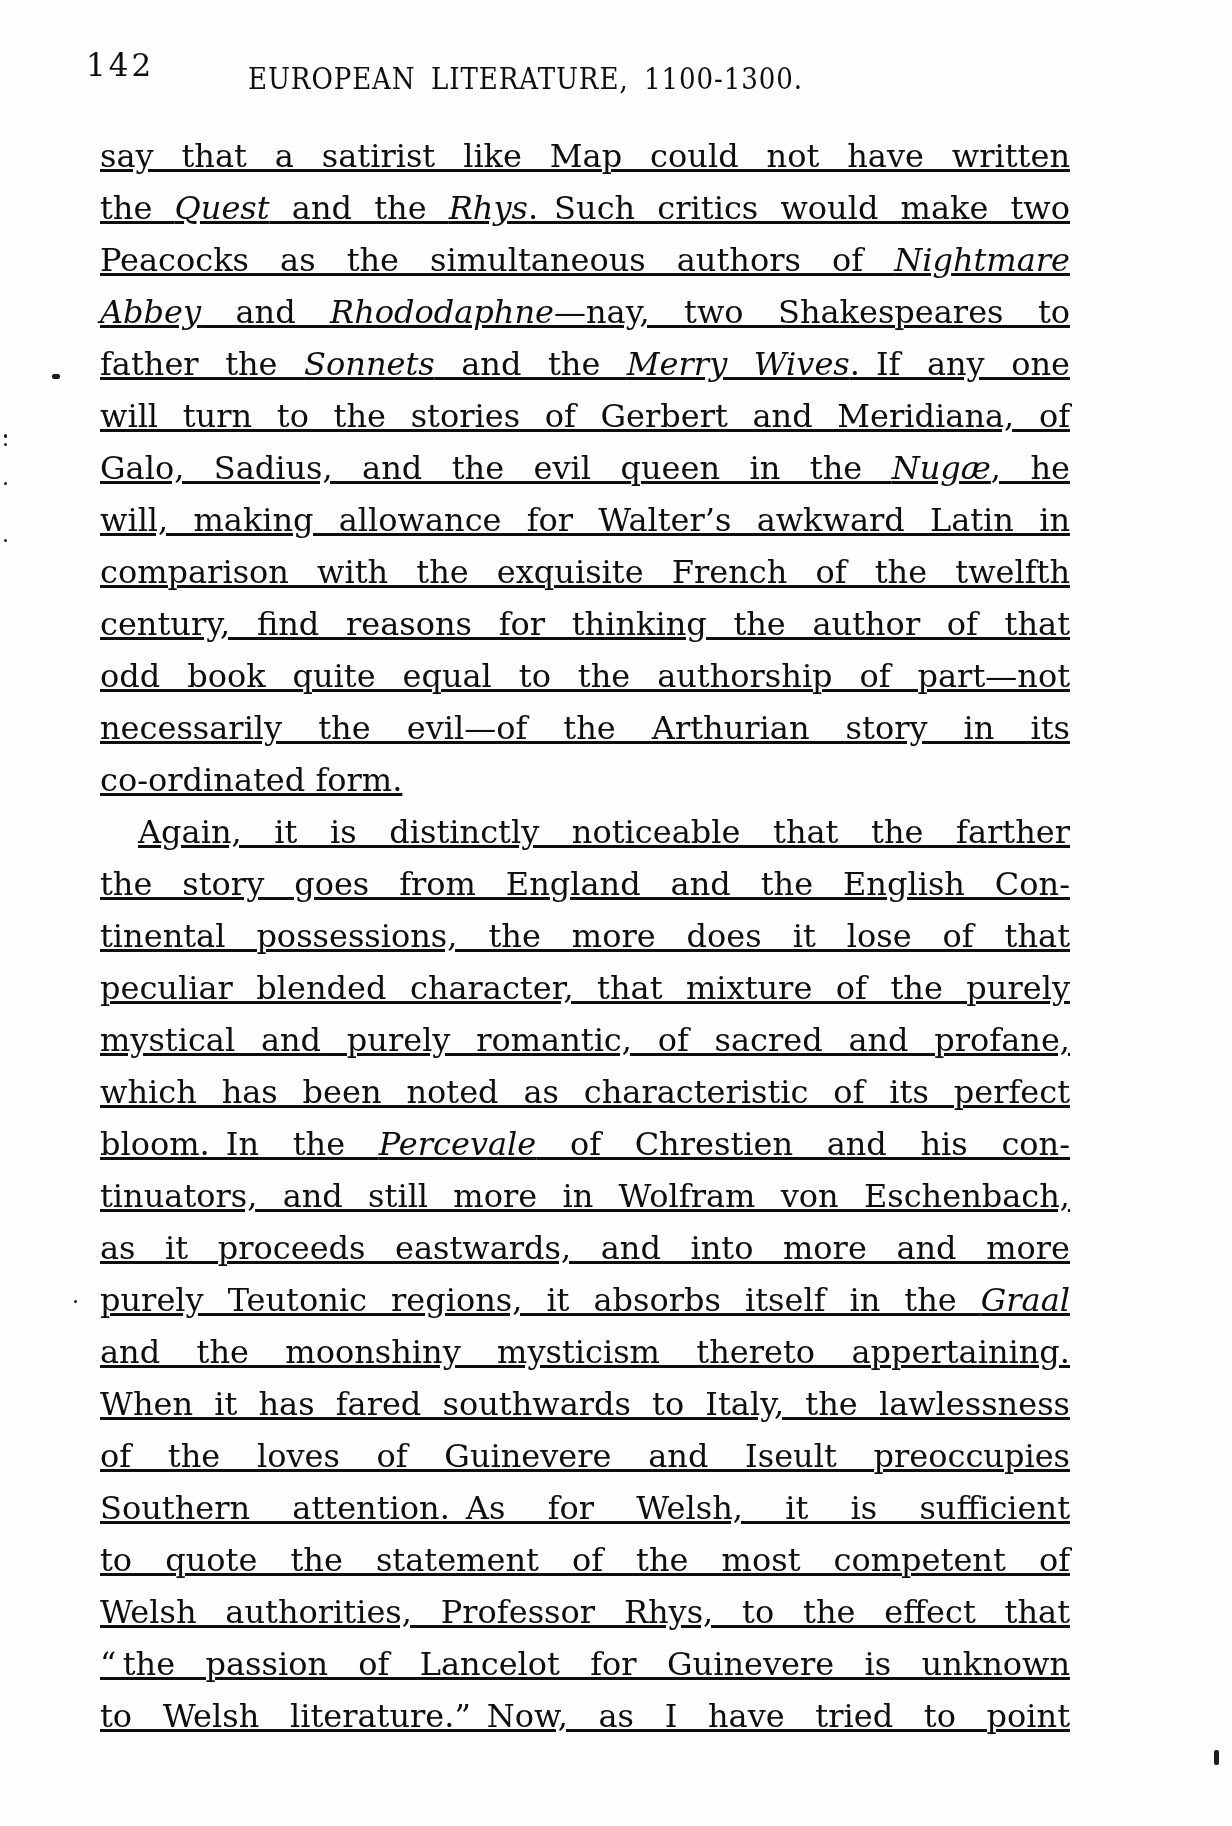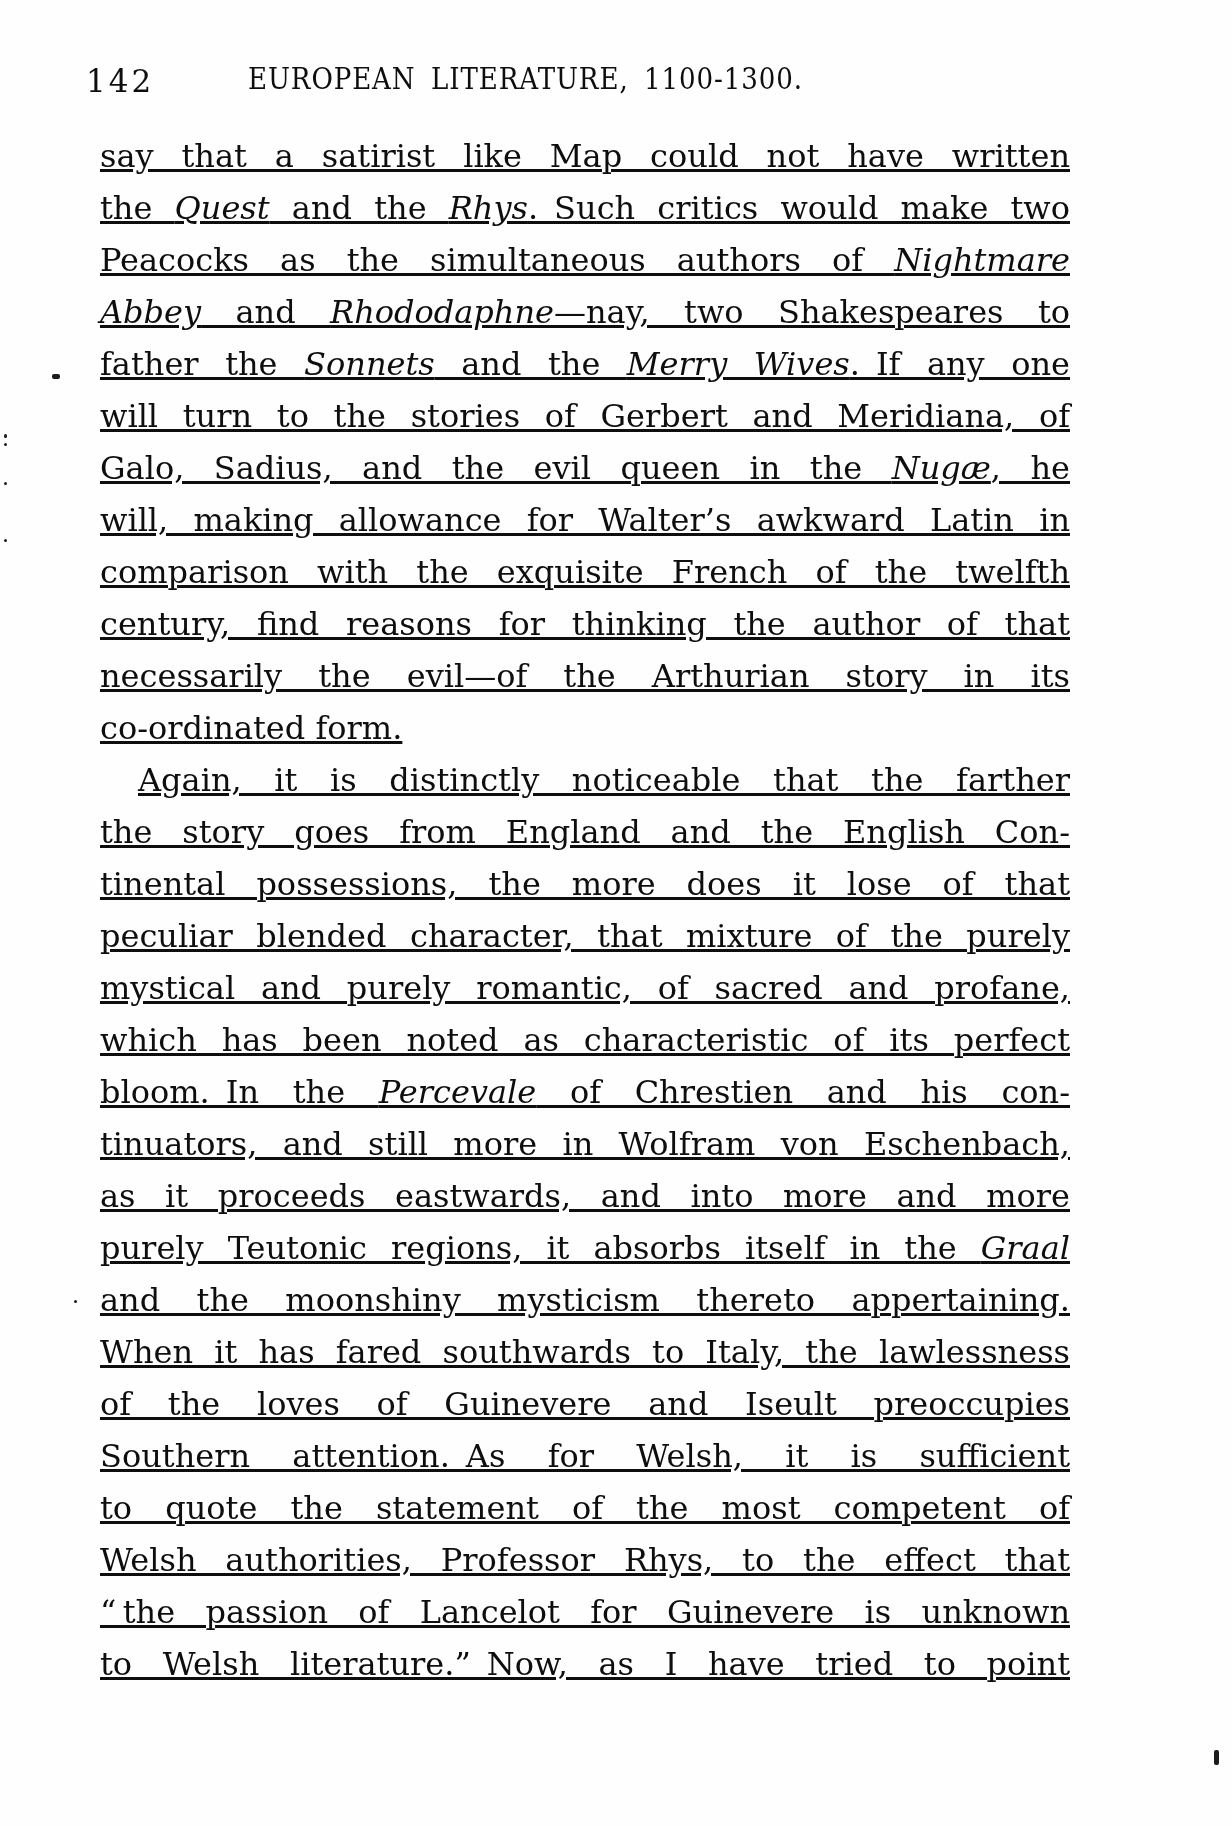--- a/index.html
+++ b/index.html
@@ -12,21 +12,21 @@
     width: 1232px;
     height: 1826px;
     background: #fefefe;
     overflow: hidden;
     font-family: "DejaVu Serif", serif;
     color: #0e0e0e;
   }
   .page-number {
     position: absolute;
     left: 86px;
-    top: 64px;
+    top: 48px;
     font-size: 31px;
     line-height: 34px;
     letter-spacing: 3px;
     white-space: nowrap;
   }
   .running-title {
     position: absolute;
     left: 248px;
     top: 63px;
     font-size: 29px;
@@ -77,20 +77,21 @@
       <div class="line"><span>say that a satirist like Map could not have written</span></div>
       <div class="line"><span>the </span><span class="it">Quest</span><span> and the </span><span class="it">Rhys</span><span>. Such critics would make two</span></div>
       <div class="line"><span>Peacocks as the simultaneous authors of </span><span class="it">Nightmare</span></div>
       <div class="line"><span class="it">Abbey</span><span> and </span><span class="it">Rhododaphne</span><span>—nay, two Shakespeares to</span></div>
       <div class="line"><span>father the </span><span class="it">Sonnets</span><span> and the </span><span class="it">Merry Wives</span><span>. If any one</span></div>
       <div class="line"><span>will turn to the stories of Gerbert and Meridiana, of</span></div>
       <div class="line"><span>Galo, Sadius, and the evil queen in the </span><span class="it">Nugæ</span><span>, he</span></div>
       <div class="line"><span>will, making allowance for Walter’s awkward Latin in</span></div>
       <div class="line"><span>comparison with the exquisite French of the twelfth</span></div>
       <div class="line"><span>century, find reasons for thinking the author of that</span></div>
+      <div class="line"><span>odd book quite equal to the authorship of part—not</span></div>
       <div class="line"><span>necessarily the evil—of the Arthurian story in its</span></div>
       <div class="line last"><span>co-ordinated form.</span></div>
       <div class="line indent"><span>Again, it is distinctly noticeable that the farther</span></div>
       <div class="line"><span>the story goes from England and the English Con-</span></div>
       <div class="line"><span>tinental possessions, the more does it lose of that</span></div>
       <div class="line"><span>peculiar blended character, that mixture of the purely</span></div>
       <div class="line"><span>mystical and purely romantic, of sacred and profane,</span></div>
       <div class="line"><span>which has been noted as characteristic of its perfect</span></div>
       <div class="line"><span>bloom. In the </span><span class="it">Percevale</span><span> of Chrestien and his con-</span></div>
       <div class="line"><span>tinuators, and still more in Wolfram von Eschenbach,</span></div>

